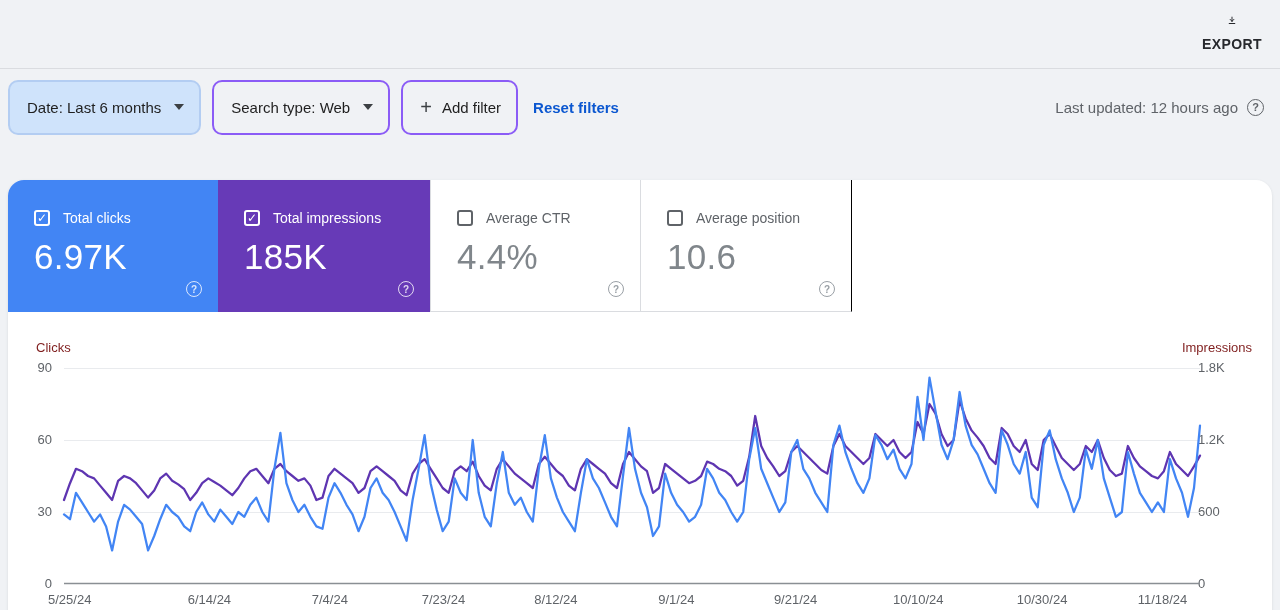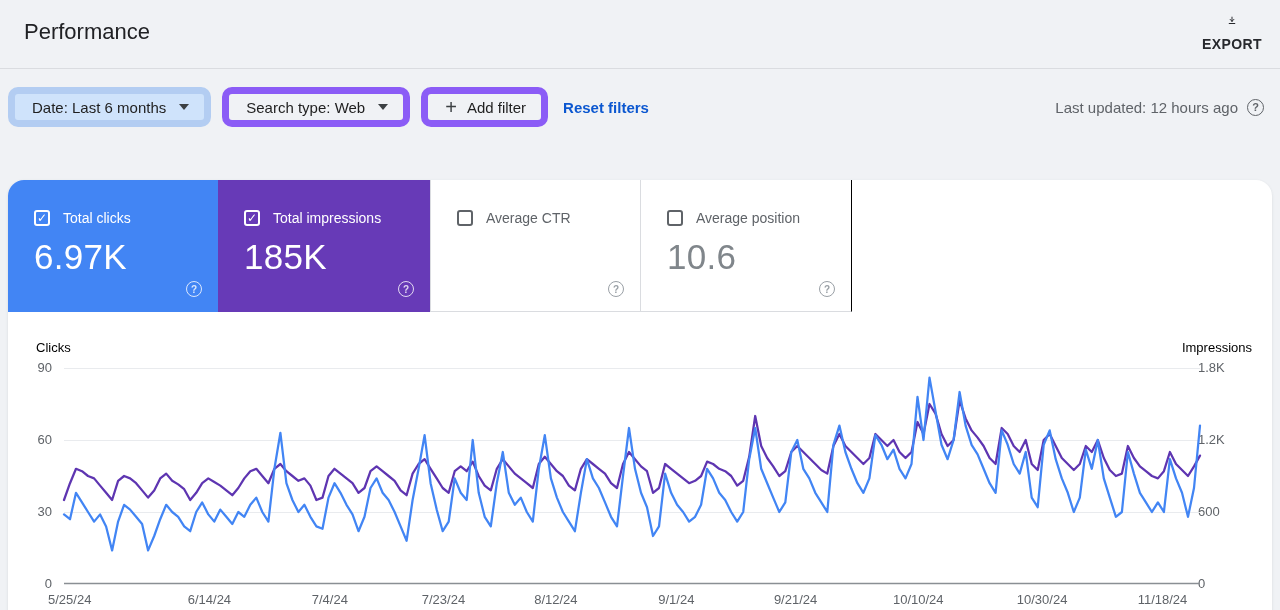--- a/index.html
+++ b/index.html
@@ -16,24 +16,24 @@
     position:absolute; right:18px; top:16px; height:36px;
     display:flex; align-items:center; gap:11px;
     background:none; border:none; cursor:pointer;
     font-family:inherit; font-size:14px; font-weight:bold; letter-spacing:.4px; color:#27292d;flex-direction:column;
   }
   .hdr-divider { position:absolute; top:68px; left:0; width:1280px; height:1px; background:#dadce0; }
 
   
   .filterbar { position:absolute; top:88px; left:8px; right:16px; height:38px; display:flex; align-items:center; }
   .chip {
-    height:40px; display:flex; align-items:center; gap:11px;
+    height:55px; display:flex; align-items:center; gap:11px;
     padding:0 15px 0 17px; border-radius:10px; cursor:pointer;
     font-family:inherit; font-size:15px; color:#1f1f1f; background:transparent;
-    border:7px solid #8b5cf6; margin-right:11px; white-space:nowrap;
+    border:2px solid #8b5cf6; margin-right:11px; white-space:nowrap;
   }
   .chip.active { background:#cfe3fb; border-color:#b3cdf2; }
   .caret {
     width:0; height:0; display:inline-block; margin-left:2px;
     border-left:5px solid transparent; border-right:5px solid transparent;
     border-top:6px solid #3c4043;
   }
   .plus { font-size:20px; font-weight:400; color:#3c4043; line-height:1; margin-right:-1px; }
   .reset-link {
     background:none; border:none; cursor:pointer; margin-left:4px;
@@ -70,40 +70,39 @@
   }
   .tile .value { margin-top:11px; font-size:35px; letter-spacing:.3px; color:#80868b; }
   .tile .help-circle { position:absolute; right:16px; bottom:14px; width:16px; height:16px; font-size:10px; color:#9aa0a6; }
   .tile.checked { border-bottom-color:transparent; }
   .tile.checked .lbl-row { color:#fff; }
   .tile.checked .checkbox { border-color:#fff; color:#fff; }
   .tile.checked .value { color:#fff; }
   .tile.checked .help-circle { color:rgba(255,255,255,.8); }
 
   
-  .axis-title { position:absolute; top:160px; font-size:13px; color:#000000; }
+  .axis-title { position:absolute; top:160px; font-size:13px; color:#7f1d1d; }
   .axis-title.left { left:28px; }
   .axis-title.right { right:20px; }
   .ytick {
     position:absolute; width:40px; height:16px; line-height:16px;
     font-size:13px; color:#5f6368;
   }
   .ytick.l { left:4px; text-align:right; }
   .ytick.r { left:1190px; text-align:left; }
   #plot { position:absolute; left:56px; top:188px; overflow:visible; }
   .xlabel {
     position:absolute; top:412px; height:16px; line-height:16px;
     font-size:13px; color:#5f6368; transform:translateX(-50%); white-space:nowrap;
   }
 </style>
 </head>
 <body>
 
 <div class="topbar">
-  <div class="page-title">Performance</div>
   <button class="export-btn">
     <svg width="18" height="18" viewBox="0 0 24 24" fill="none">
       <path d="M12 3v11M12 14l-5-5M12 14l5-5" stroke="#27292d" stroke-width="2.6" stroke-linecap="round" stroke-linejoin="round"></path>
       <path d="M4.5 20h15" stroke="#27292d" stroke-width="2.8" stroke-linecap="round"></path>
     </svg>
     <span>EXPORT</span>
   </button>
 </div>
 <div class="hdr-divider"></div>
 
@@ -144,20 +143,21 @@
         <span>Total impressions</span>
       </div>
       <div class="value">185K</div>
       <span class="help-circle">?</span>
     </div>
     <div class="tile tile-2">
       <div class="lbl-row">
         <span class="checkbox"></span>
         <span>Average CTR</span>
       </div>
+      <div class="value">4.4%</div>
       <span class="help-circle">?</span>
     </div>
     <div class="tile tile-3">
       <div class="lbl-row">
         <span class="checkbox"></span>
         <span>Average position</span>
       </div>
       <div class="value">10.6</div>
       <span class="help-circle">?</span>
     </div>

